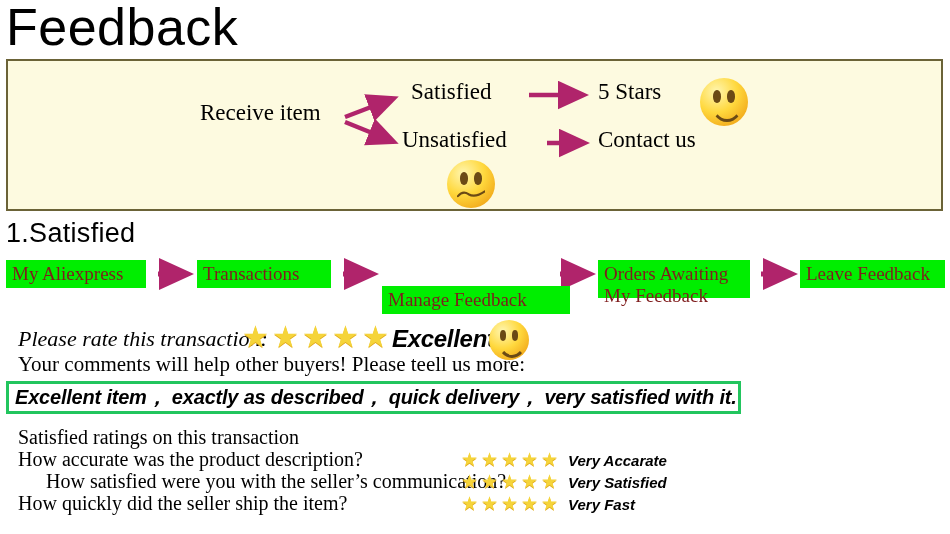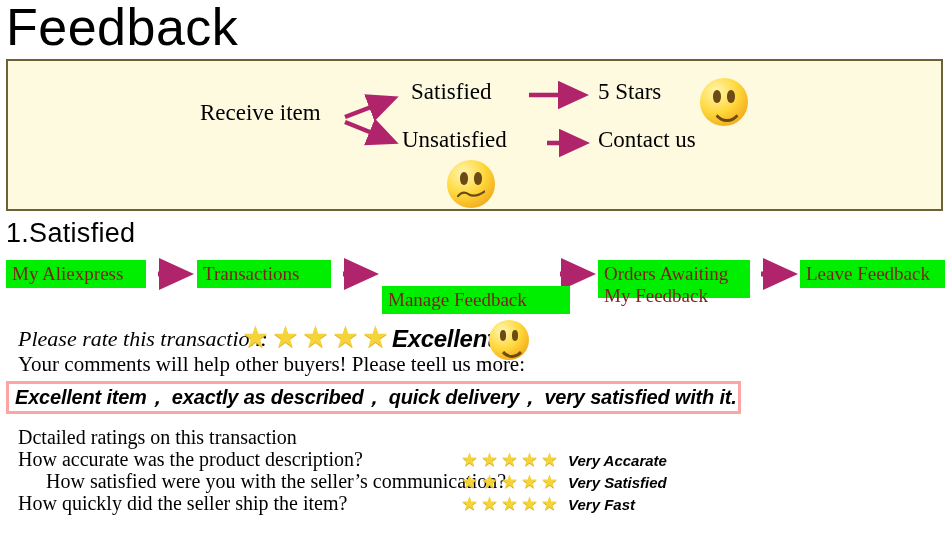--- a/index.html
+++ b/index.html
@@ -176,21 +176,21 @@
   .stars-r1 { left: 461px; top: 472px; }
   .stars-r2 { left: 461px; top: 494px; }
 
   
   .comment-box {
     position: absolute;
     left: 6px;
     top: 381px;
     width: 735px;
     height: 33px;
-    border: 3px solid #fca5a5;
+    border: 3px solid #22c55e;
     background: #ffffff;
     box-sizing: border-box;
     display: flex;
     align-items: center;
   }
   .comment-text {
     font-family: "Liberation Sans", sans-serif;
     font-style: italic;
     font-weight: bold;
     font-size: 20px;
@@ -320,21 +320,21 @@
 <div class="face face-happy-2">
   <span class="eye l"></span>
   <span class="eye r"></span>
   <span class="mouth-smile"></span>
 </div>
 
 <div class="comment-box">
   <span class="comment-text">Excellent item， exactly as described， quick delivery， very satisfied with it.</span>
 </div>
 
-<div class="detail-head">Dctailed ratings on this transaction</div>
+<div class="detail-head">Satisfied ratings on this transaction</div>
 
 <div class="detail-q detail-q0">How accurate was the product description?</div>
 <div class="detail-q detail-q1">How satisfied were you with the seller’s communication?</div>
 <div class="detail-q detail-q2">How quickly did the seller ship the item?</div>
 
 <div class="stars stars-row stars-r0">
   <span class="star">★</span>
   <span class="star">★</span>
   <span class="star">★</span>
   <span class="star">★</span>

